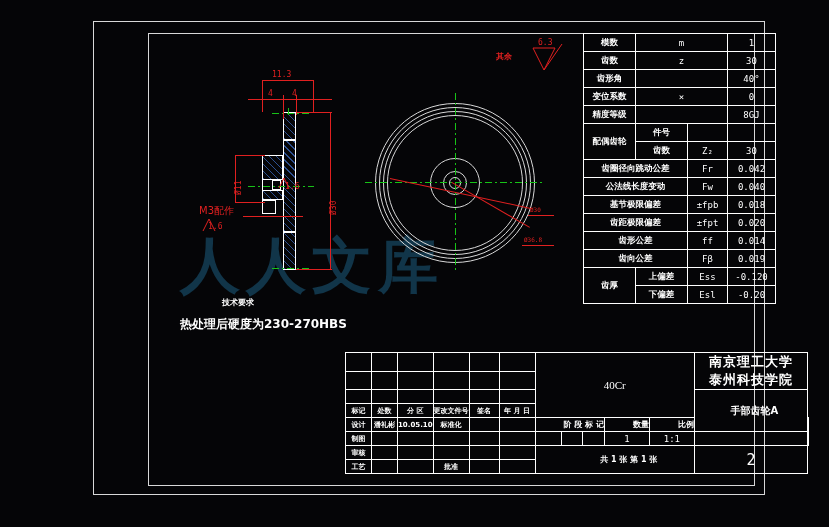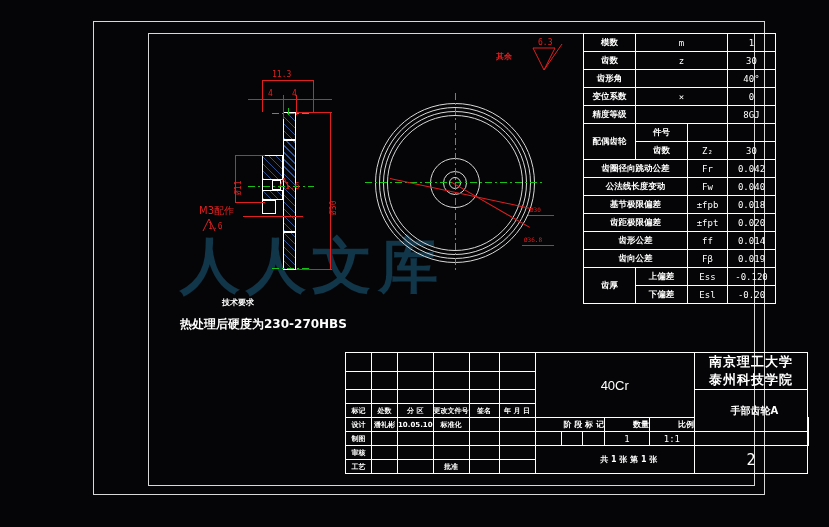--- a/index.html
+++ b/index.html
@@ -52,21 +52,21 @@
   .ptable .cn{font-family:"DejaVu Sans","Liberation Sans",sans-serif;font-weight:bold;font-size:8.5px;}
   .ptable .sym{font-family:"DejaVu Sans Mono","Liberation Mono",monospace;font-size:9px;}
   .ptable .val{font-family:"DejaVu Sans Mono","Liberation Mono",monospace;font-size:9px;}
 
   
   .tblock{position:absolute;left:345px;top:352px;border-collapse:collapse;
           color:#ffffff;font-size:7px;table-layout:fixed;}
   .tblock td{border:1px solid #ffffff;height:13px;text-align:center;padding:0;
              overflow:hidden;white-space:nowrap;}
   .tblock .cn{font-family:"DejaVu Sans","Liberation Sans",sans-serif;font-weight:bold;text-align:center;}
-  .tblock .mat{font-family:Liberation Sans, sans-serif;font-size:13px;}
+  .tblock .mat{font-family:Liberation Serif, serif;font-size:11px;}
   .tblock .org{font-family:"DejaVu Sans","Liberation Sans",sans-serif;
                font-weight:bold;font-size:13px;letter-spacing:1px;}
   .tblock .part{font-family:"DejaVu Sans","Liberation Sans",sans-serif;
                 font-weight:bold;font-size:10px;padding-left:7px;}
   .tblock .num{font-family:"DejaVu Sans Mono","Liberation Mono",monospace;font-size:15px;}
   .tblock .big{font-family:"DejaVu Sans","Liberation Sans",sans-serif;font-weight:bold;font-size:8px;padding-left:28px;}
 
   
   .tech-title{position:absolute;left:222px;top:297px;color:#ffffff;font-size:8px;
               font-weight:bold;font-family:"DejaVu Sans","Liberation Sans",sans-serif;white-space:nowrap;}

